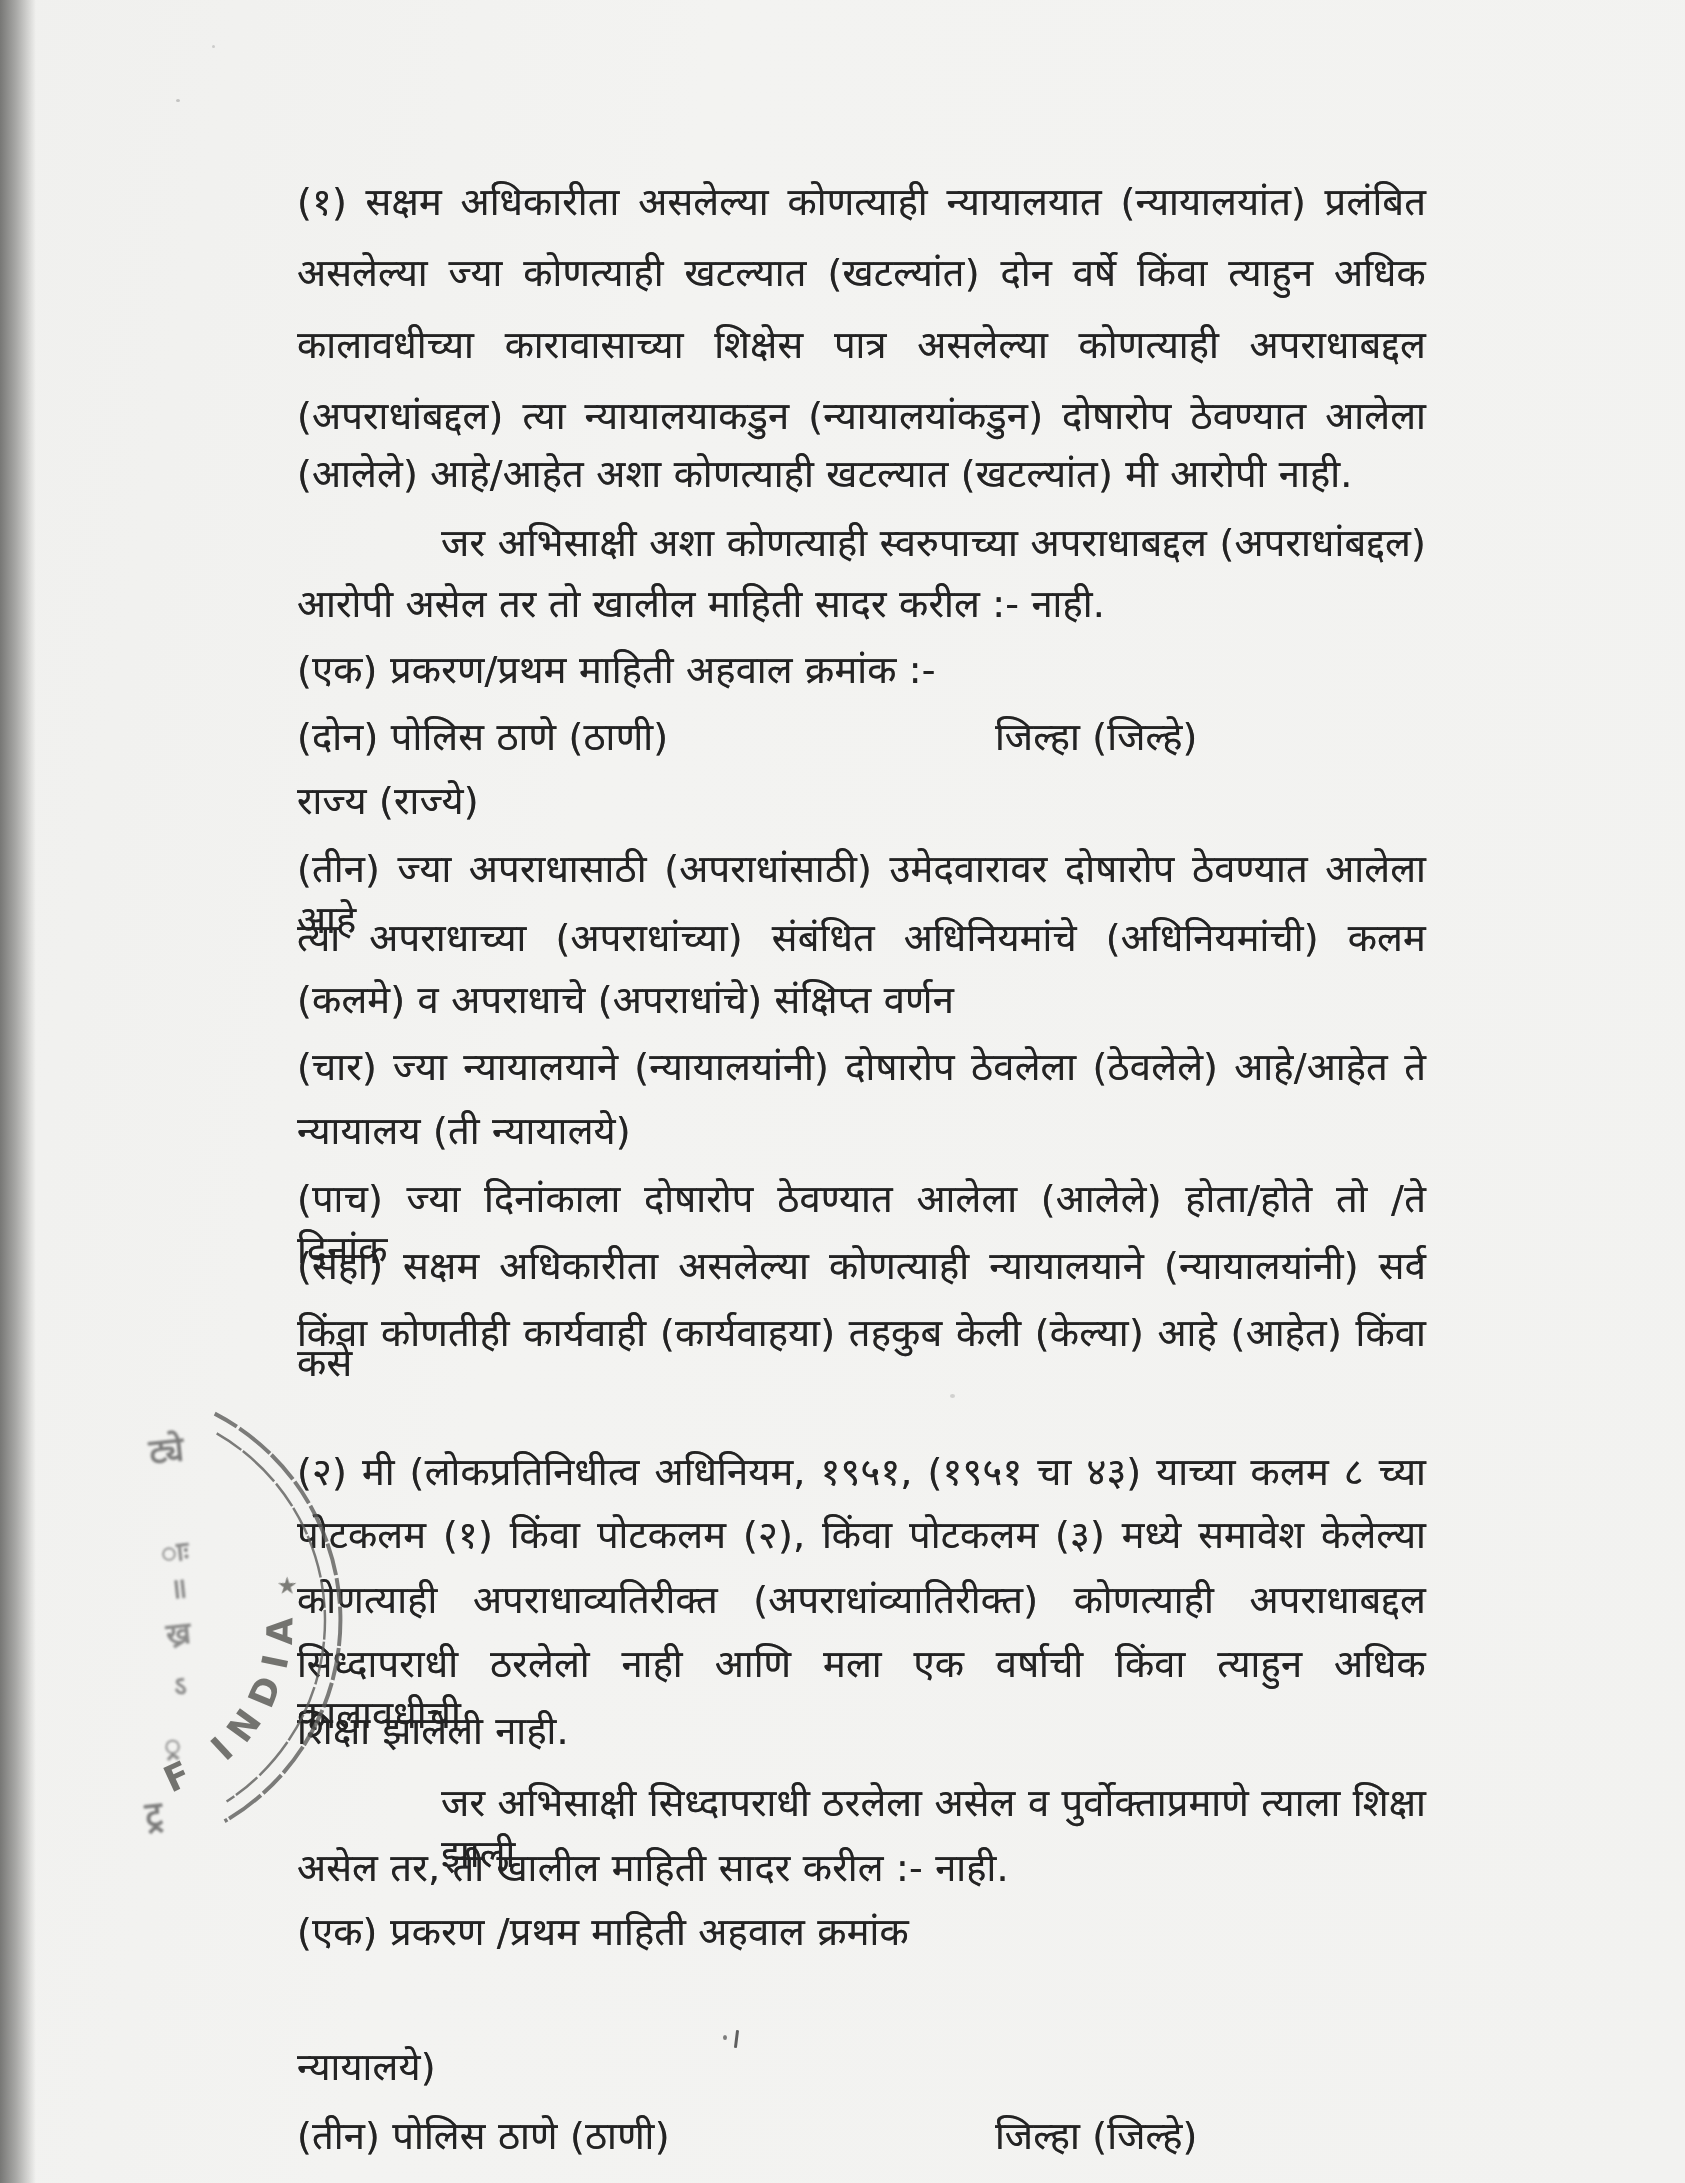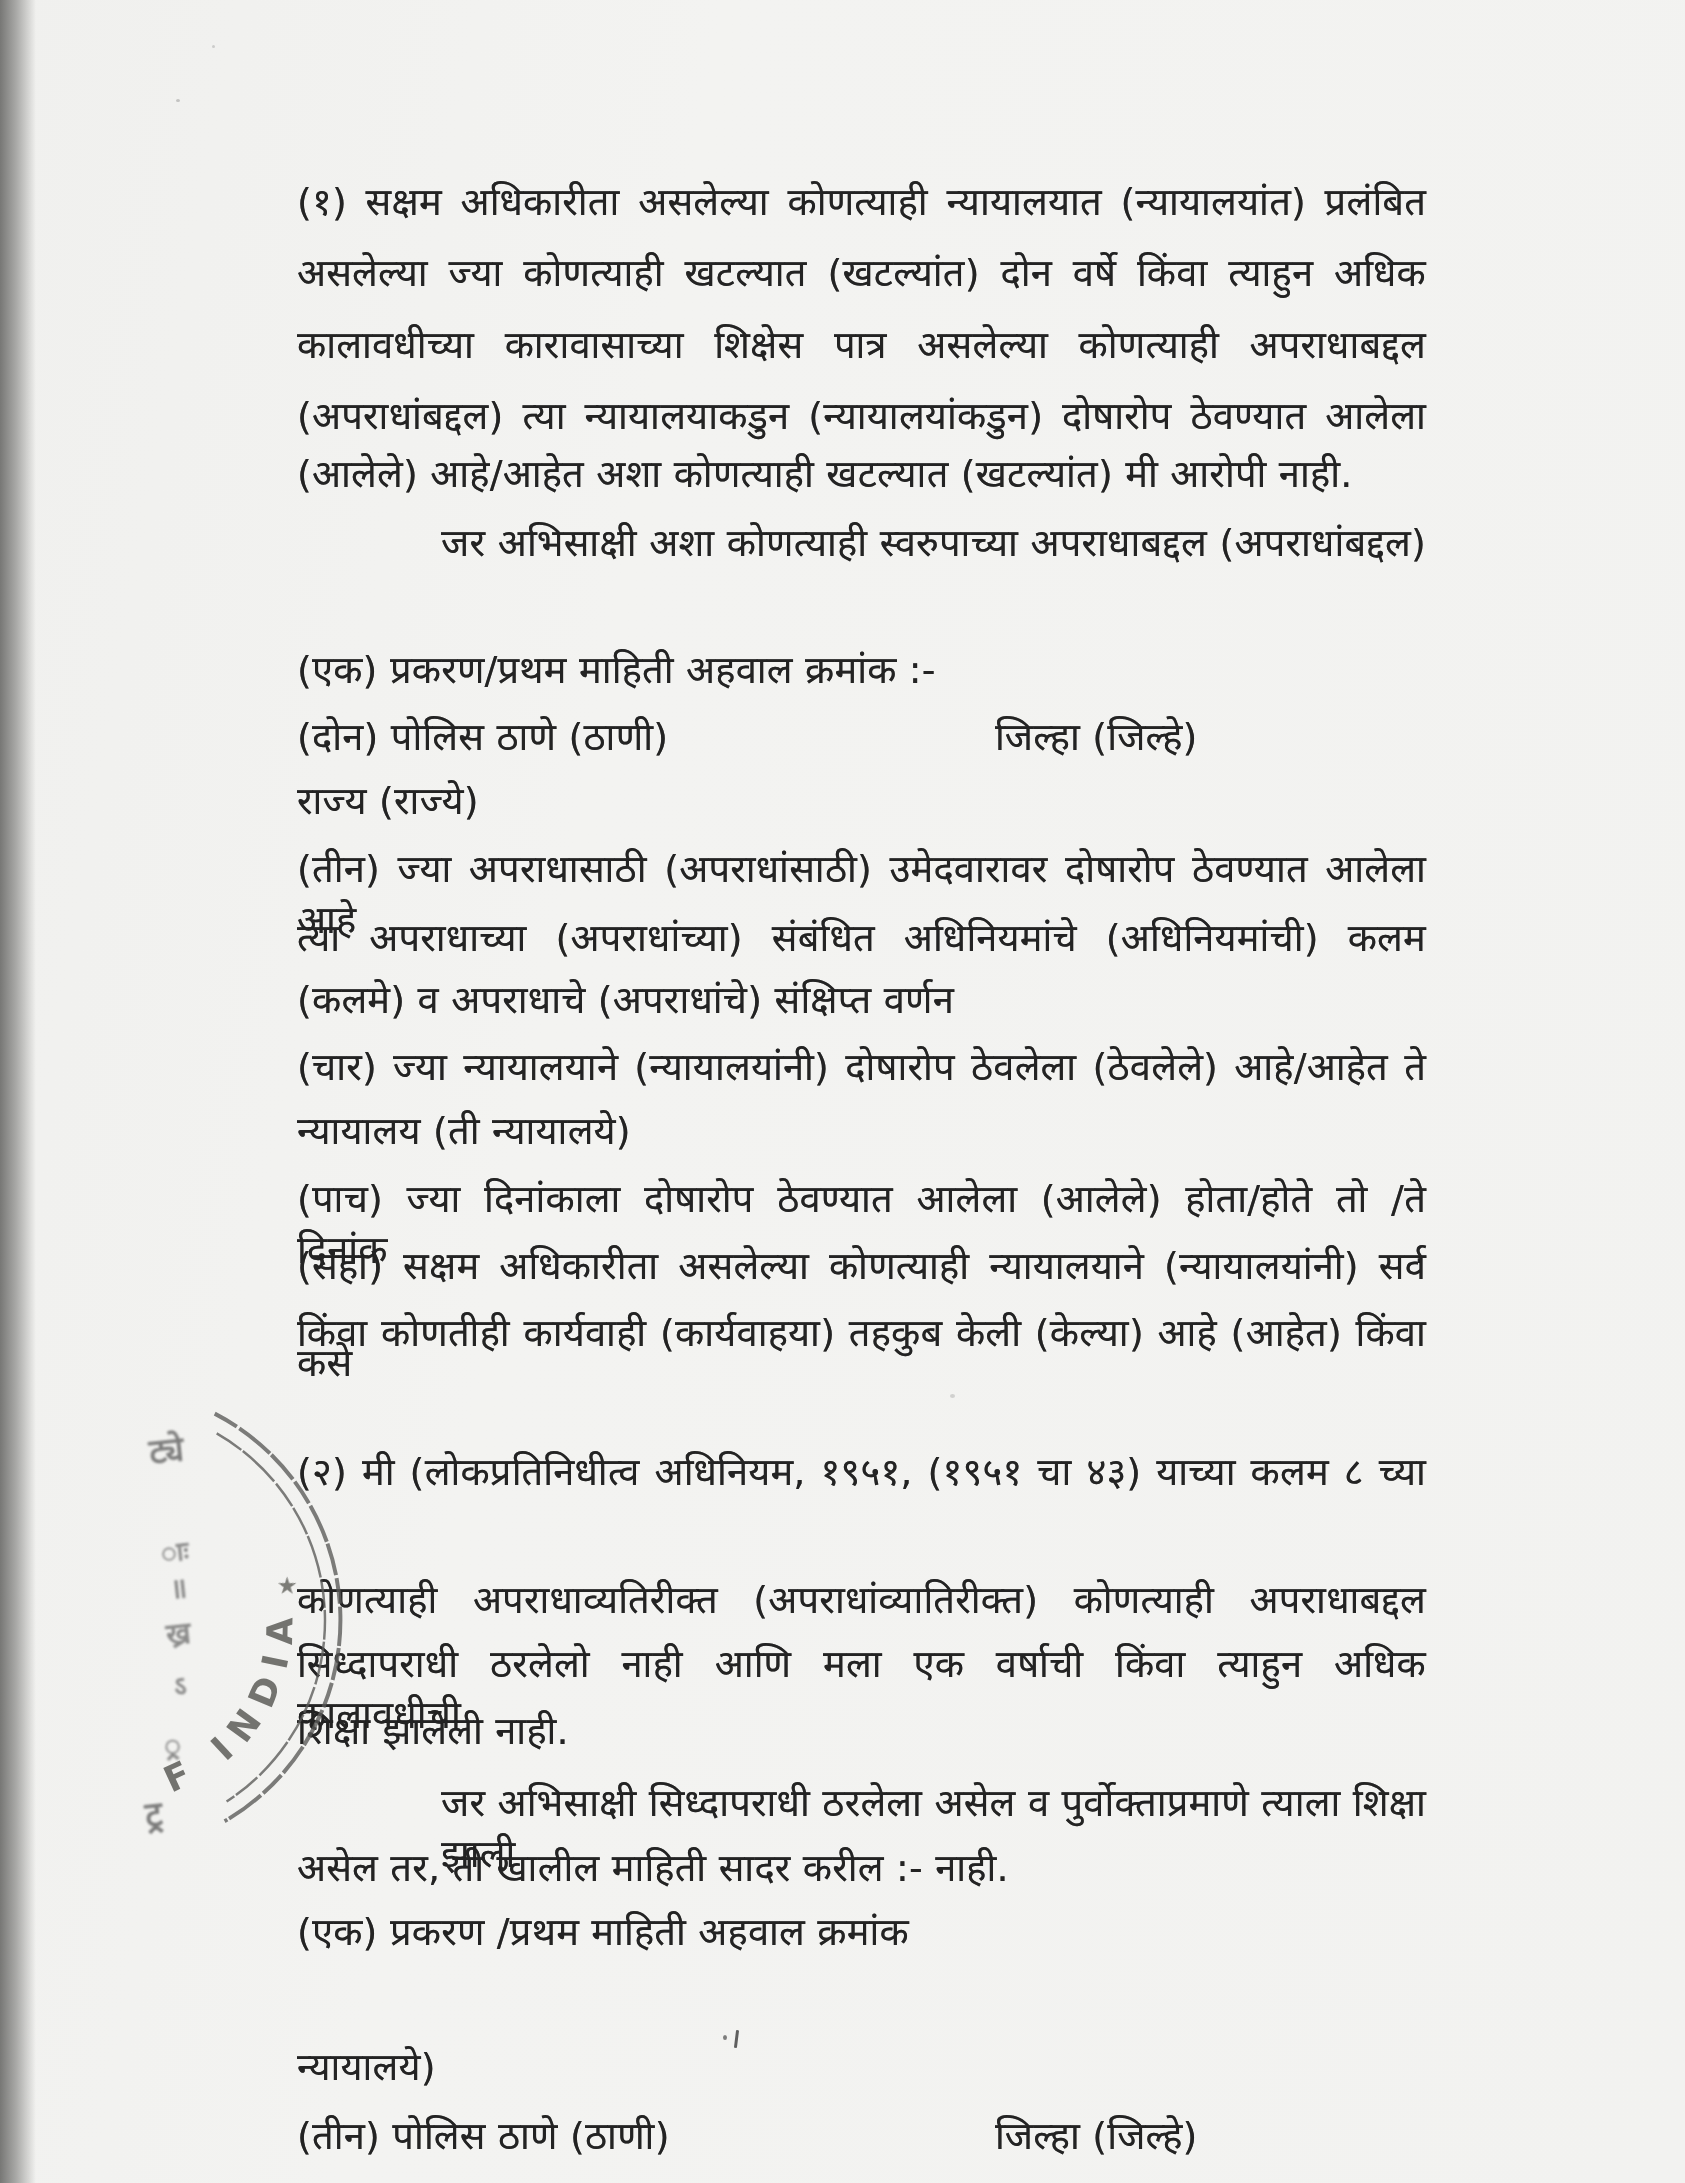--- a/index.html
+++ b/index.html
@@ -48,36 +48,38 @@
 <div class="page">
 
   <div class="edge-shadow"></div>
 
   <div class="line justify" style="top:177px">(१) सक्षम अधिकारीता असलेल्या कोणत्याही न्यायालयात (न्यायालयांत) प्रलंबित</div>
   <div class="line justify" style="top:248px">असलेल्या ज्या कोणत्याही खटल्यात (खटल्यांत) दोन वर्षे किंवा त्याहुन अधिक</div>
   <div class="line justify" style="top:320px">कालावधीच्या कारावासाच्या शिक्षेस पात्र असलेल्या कोणत्याही अपराधाबद्दल</div>
   <div class="line justify" style="top:391px">(अपराधांबद्दल) त्या न्यायालयाकडुन (न्यायालयांकडुन) दोषारोप ठेवण्यात आलेला</div>
   <div class="line left" style="top:449px">(आलेले) आहे/आहेत अशा कोणत्याही खटल्यात (खटल्यांत) मी आरोपी नाही.</div>
   <div class="line indent justify" style="top:518px">जर अभिसाक्षी अशा कोणत्याही स्वरुपाच्या अपराधाबद्दल (अपराधांबद्दल)</div>
+  <div class="line left" style="top:579px">आरोपी असेल तर तो खालील माहिती सादर करील :- नाही.</div>
   <div class="line left" style="top:645px">(एक) प्रकरण/प्रथम माहिती अहवाल क्रमांक :-</div>
   <div class="line twocol" style="top:712px">
     <span class="tl">(दोन) पोलिस ठाणे (ठाणी)</span>
     <span class="tr">जिल्हा (जिल्हे)</span>
   </div>
   <div class="line left" style="top:776px">राज्य (राज्ये)</div>
   <div class="line justify" style="top:844px">(तीन) ज्या अपराधासाठी (अपराधांसाठी) उमेदवारावर दोषारोप ठेवण्यात आलेला आहे</div>
   <div class="line justify" style="top:913px">त्या अपराधाच्या (अपराधांच्या) संबंधित अधिनियमांचे (अधिनियमांची) कलम</div>
   <div class="line left" style="top:975px">(कलमे) व अपराधाचे (अपराधांचे) संक्षिप्त वर्णन</div>
   <div class="line justify" style="top:1042px">(चार) ज्या न्यायालयाने (न्यायालयांनी) दोषारोप ठेवलेला (ठेवलेले) आहे/आहेत ते</div>
   <div class="line left" style="top:1106px">न्यायालय (ती न्यायालये)</div>
   <div class="line justify" style="top:1174px">(पाच) ज्या दिनांकाला दोषारोप ठेवण्यात आलेला (आलेले) होता/होते तो /ते दिनांक .</div>
   <div class="line justify" style="top:1241px">(सहा) सक्षम अधिकारीता असलेल्या कोणत्याही न्यायालयाने (न्यायालयांनी) सर्व</div>
   <div class="line justify" style="top:1308px">किंवा कोणतीही कार्यवाही (कार्यवाहया) तहकुब केली (केल्या) आहे (आहेत) किंवा</div>
   <div class="line left" style="top:1338px">कसे</div>
   <div class="line justify" style="top:1447px">(२) मी (लोकप्रतिनिधीत्व अधिनियम, १९५१, (१९५१ चा ४३) याच्या कलम ८ च्या</div>
+  <div class="line justify" style="top:1510px">पोटकलम (१) किंवा पोटकलम (२), किंवा पोटकलम (३) मध्ये समावेश केलेल्या</div>
   <div class="line justify" style="top:1575px">कोणत्याही अपराधाव्यतिरीक्त (अपराधांव्यातिरीक्त) कोणत्याही अपराधाबद्दल</div>
   <div class="line left" style="top:1706px">शिक्षा झालेली नाही.</div>
   <div class="line justify" style="top:1639px">सिध्दापराधी ठरलेलो नाही आणि मला एक वर्षाची किंवा त्याहुन अधिक कालावधीची</div>
   <div class="line indent justify" style="top:1778px">जर अभिसाक्षी सिध्दापराधी ठरलेला असेल व पुर्वोक्ताप्रमाणे त्याला शिक्षा झाली</div>
   <div class="line left" style="top:1843px">असेल तर, ती खालील माहिती सादर करील :- नाही.</div>
   <div class="line left" style="top:1907px">(एक) प्रकरण /प्रथम माहिती अहवाल क्रमांक</div>
   <div class="line left" style="top:2042px">न्यायालये)</div>
   <div class="line twocol" style="top:2111px">
     <span class="tl">(तीन) पोलिस ठाणे (ठाणी)</span>
     <span class="tr">जिल्हा (जिल्हे)</span>

